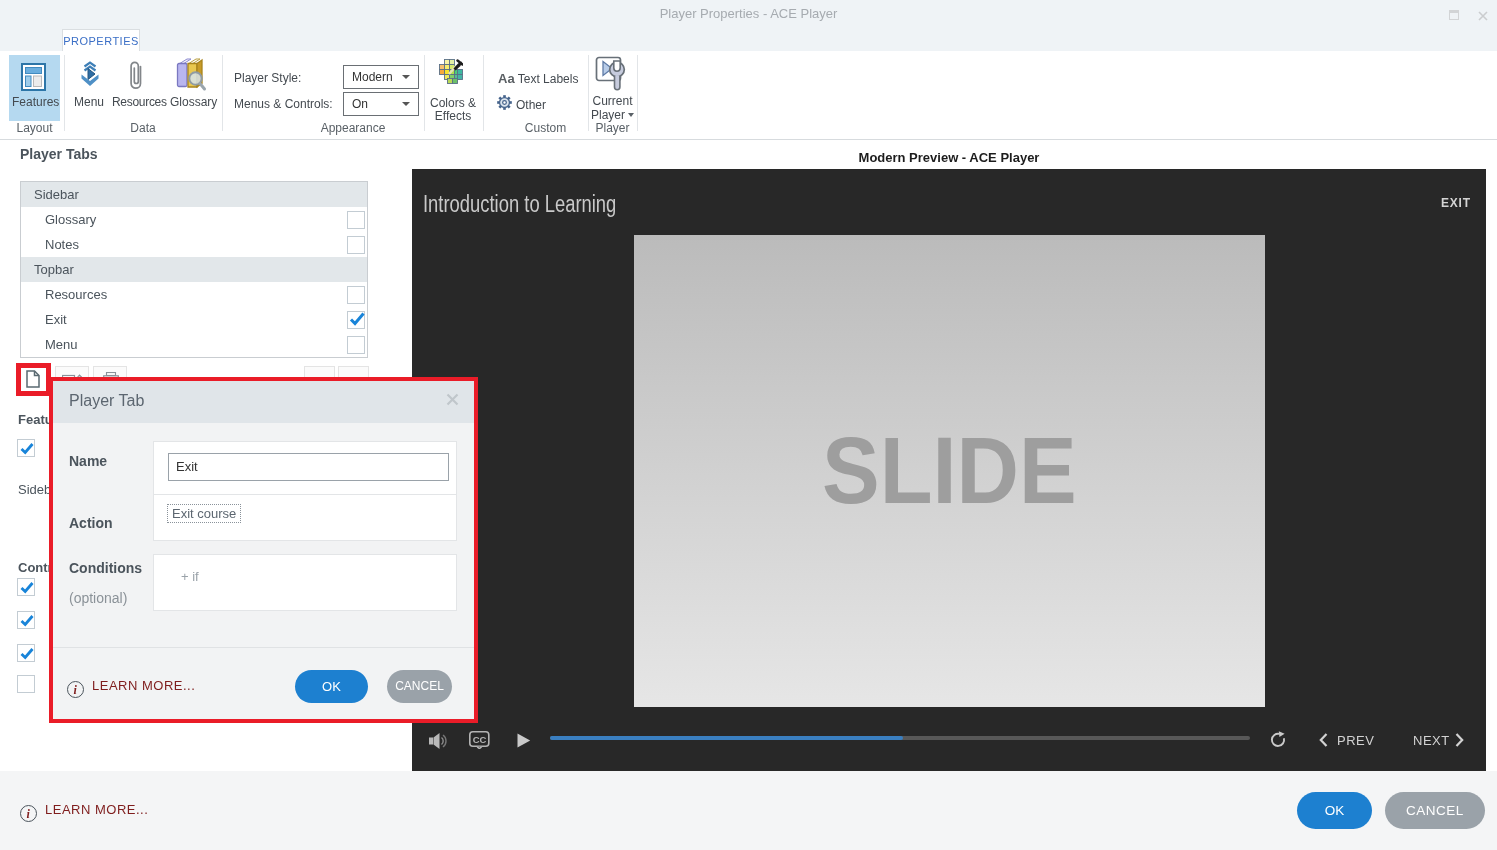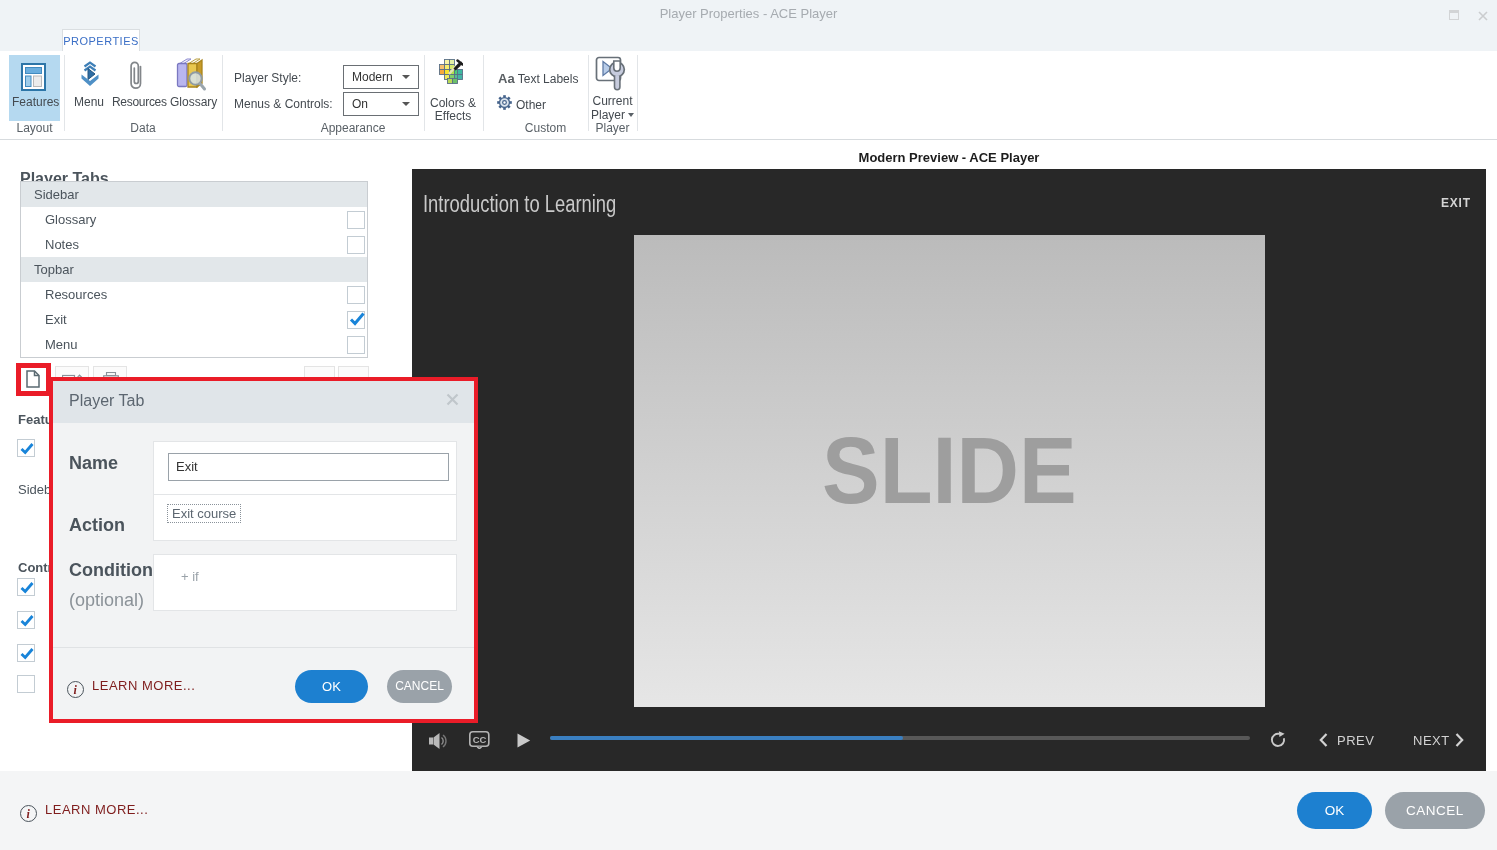--- a/index.html
+++ b/index.html
@@ -15,21 +15,21 @@
 #proptab { left:62px; top:29px; width:78px; height:22px; background:#fff;
   border:1px solid #dadee1; border-bottom:none; text-align:center;
   font-size:11px; color:#3b6fc6; line-height:23px; letter-spacing:0.5px;}
 
 #ribbon { left:0; top:51px; width:1497px; height:89px; background:#fff; border-bottom:1px solid #d7dbde; }
 .rsep { position:absolute; top:4px; width:1px; height:76px; background:#e2e5e8; }
 .rlabel { position:absolute; top:70px; font-size:12px; color:#5a6167; text-align:center; }
 #feat-btn { position:absolute; left:9px; top:4px; width:51px; height:66px; background:#b5d9f0; }
 .rtext { position:absolute; font-size:12px; color:#444a50; }
 
-#pt-head { left:20px; top:170px; font-size:16px; font-weight:bold; color:#4b545c; }
+#pt-head { left:20px; top:146px; font-size:14px; font-weight:bold; color:#4b545c; }
 #listbox { left:20px; top:181px; width:348px; height:177px; background:#fff; border:1px solid #c9cdd1; }
 .lrow { position:absolute; left:0; width:346px; height:25px; font-size:13px; color:#4b545c; line-height:25px; }
 .lhead { background:#e2e7ea; padding-left:13px; }
 .litem { padding-left:24px; }
 .cbx { position:absolute; right:2px; top:4px; width:18px; height:18px; background:#fff; border:1px solid #c3ccd3; }
 
 .tbtn { position:absolute; width:34px; height:30px; background:#fbfbfb; border:1px solid #e4e4e4; }
 #redbox1 { left:16px; top:363px; width:35px; height:33px; border:5px solid #ea1c28; background:#fff; z-index:30;}
 #redbox1 svg { position:absolute; left:5px; top:2px; }
 
@@ -55,21 +55,21 @@
 #cancel-main { left:1385px; top:21px; width:100px; height:37px; background:#9aa2a9; font-size:13.5px; line-height:37px; letter-spacing:0.5px;}
 .learnmore { font-size:13px; color:#7f1d1d; letter-spacing:0.5px; }
 .infoc { display:inline-block; width:17px; height:17px; border:1.5px solid #4b545c; border-radius:50%;
   text-align:center; font-size:12px; line-height:16px; font-weight:bold; vertical-align:-4px; margin-right:8px; font-family:"Liberation Serif",serif; font-style:italic;}
 
 #modal { left:49px; top:377px; width:429px; height:346px; border:4px solid #ea1c28;
   background:#f2f3f4; z-index:20; }
 #m-title { left:0; top:0; width:421px; height:42px; background:#e0e5e9; }
 #m-title span { position:absolute; left:16px; top:11px; font-size:16px; color:#5c6670; }
 #m-x { right:15px; top:10px; font-size:17px; color:#c3c9ce; font-weight:bold;}
-.m-label { position:absolute; left:16px; font-size:18px; font-weight:bold; color:#4b545c; }
+.m-label { position:absolute; left:16px; font-size:14px; font-weight:bold; color:#4b545c; }
 .m-box { position:absolute; left:100px; width:304px; background:#fff; border:1px solid #e3e5e7; }
 #m-input { position:absolute; left:14px; top:11px; width:281px; height:28px; border:1px solid #9aa2a9; background:#fff;
   font-size:13px; color:#333; padding-left:7px; line-height:26px;}
 #m-action-text { position:absolute; left:13px; top:9px; font-size:13px; color:#5c6670;
   border:1px dotted #8a929a; padding:1px 4px; }
 #m-if { position:absolute; left:27px; top:14px; font-size:13px; color:#9aa2a9; }
 #m-sep { position:absolute; left:0px; top:266px; width:421px; height:1px; background:#e0e2e4; }
 #m-ok { left:242px; top:289px; width:73px; height:33px; background:#1d80d0; font-size:13px; line-height:33px;}
 #m-cancel { left:334px; top:289px; width:65px; height:33px; background:#9aa2a9; font-size:12px; line-height:33px;}
 .chk { position:absolute; left:2px; top:2px; }

